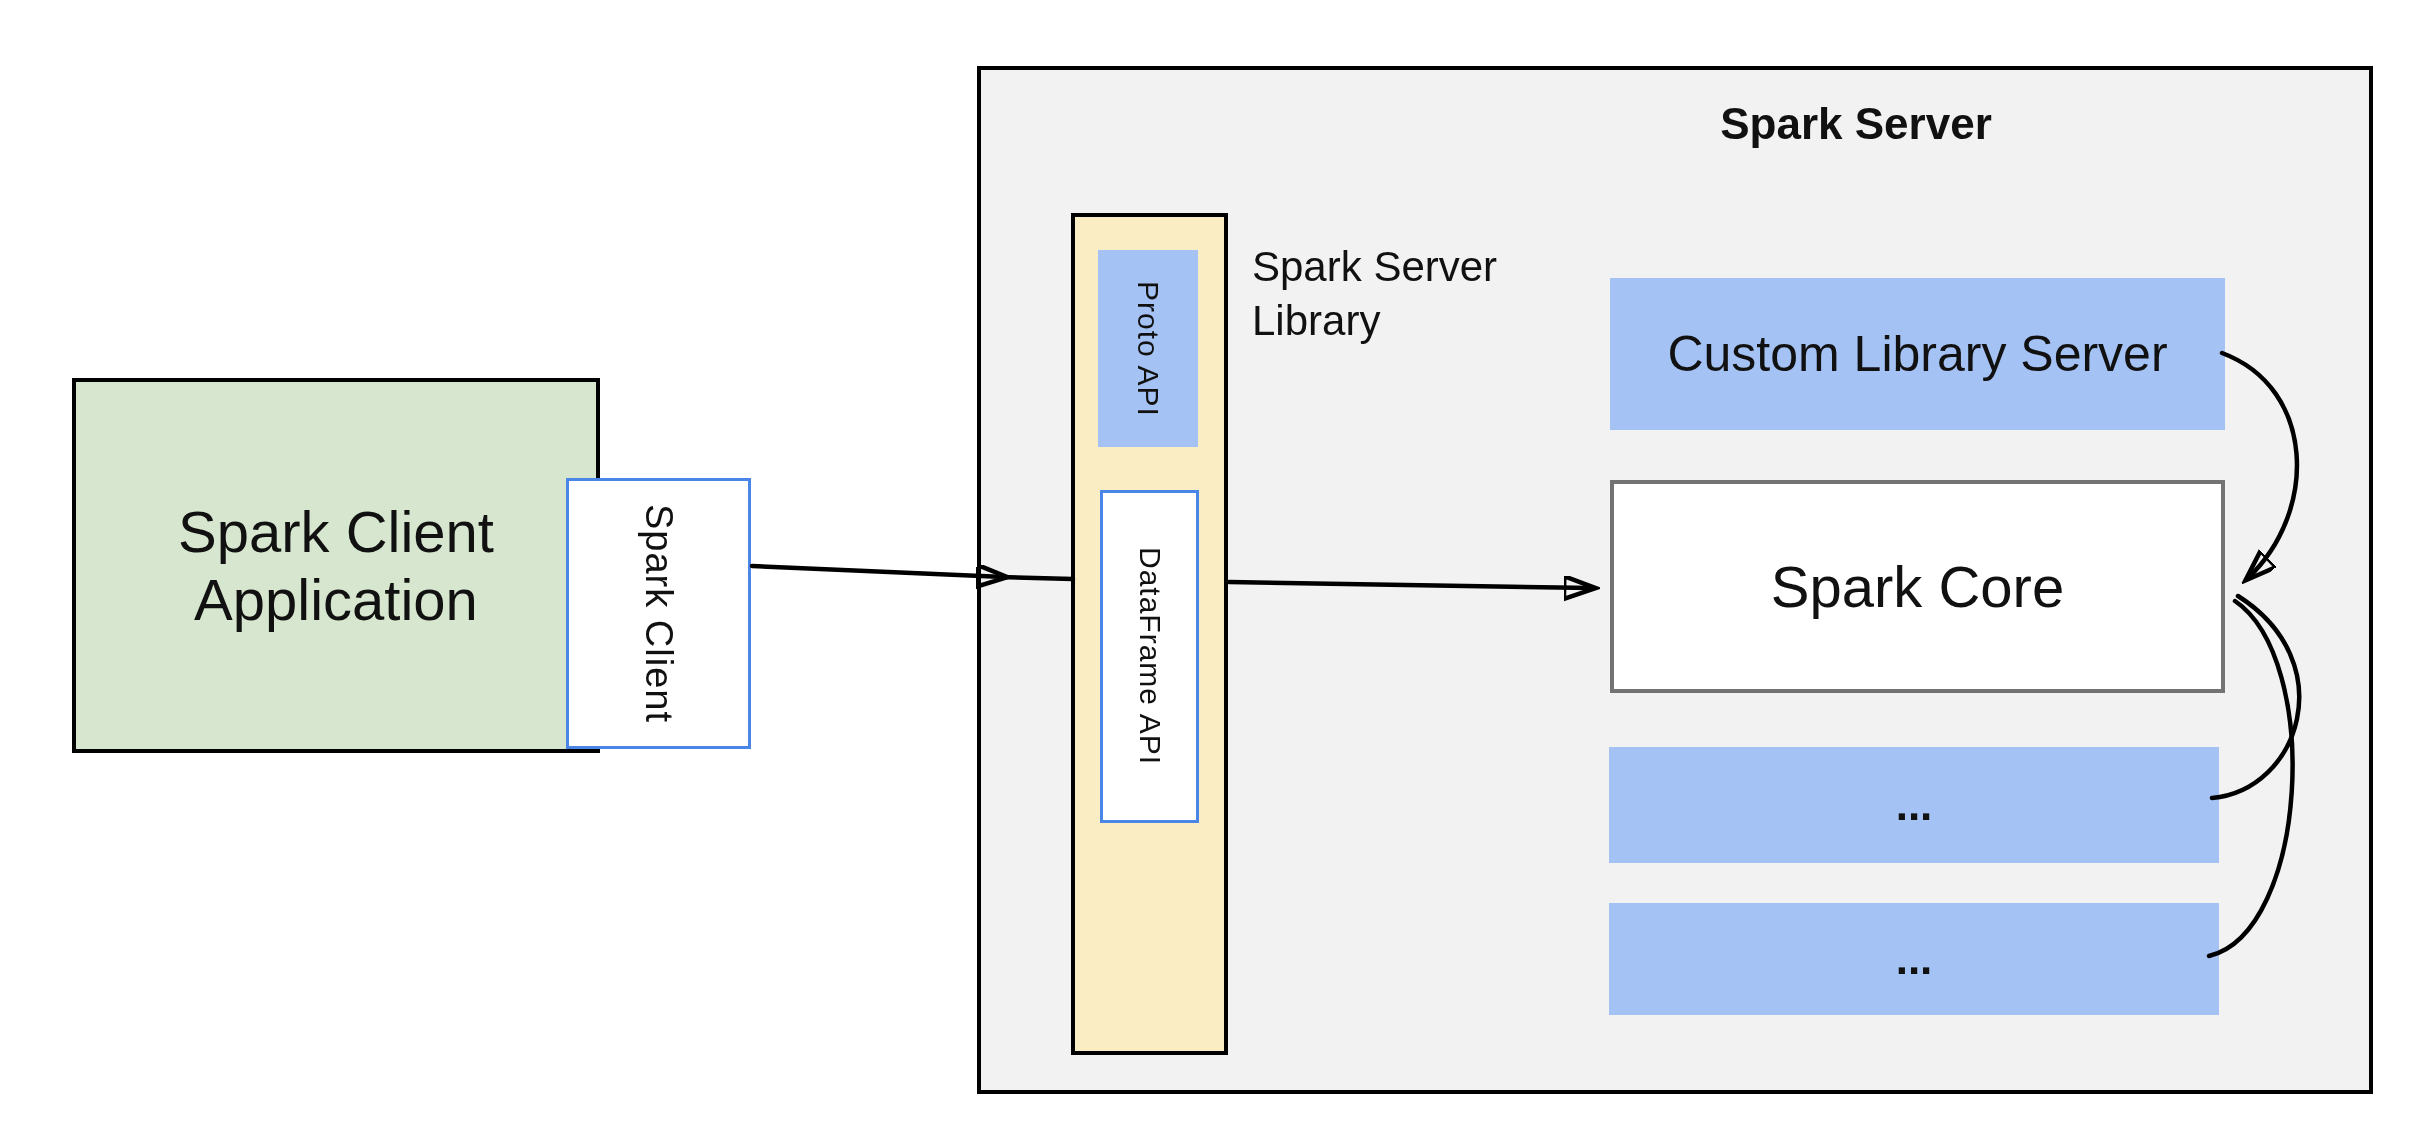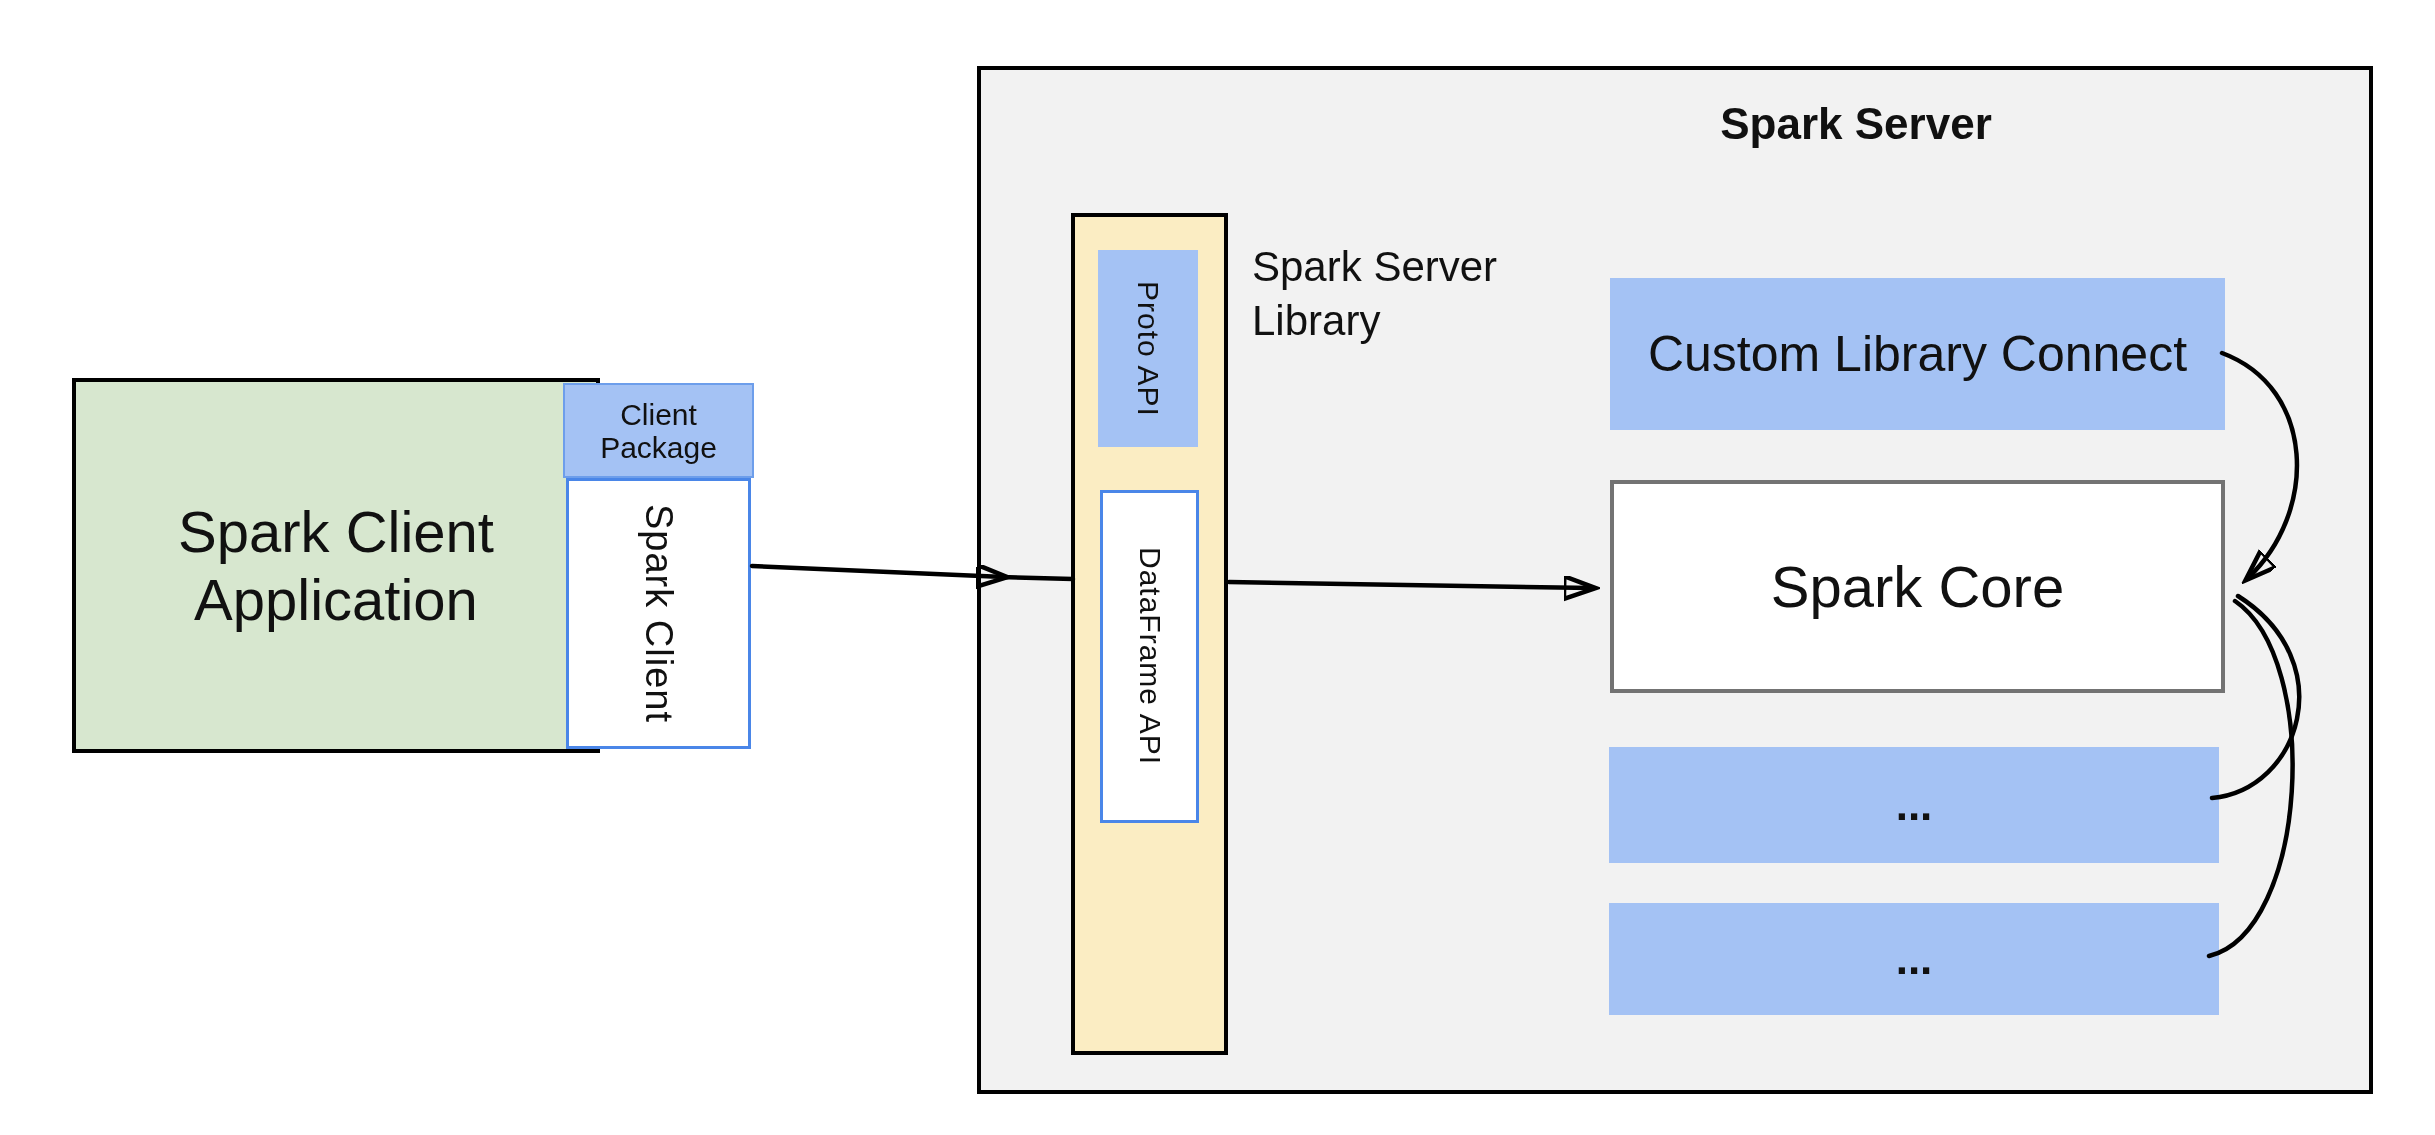--- a/index.html
+++ b/index.html
@@ -97,43 +97,39 @@
 
 <div class="canvas">
 
   <div class="box server-container"></div>
 
   <div class="box client-app">
     <span class="preline">Spark Client
 Application</span>
   </div>
 
-  <div class="box client-package">
-    <span class="preline">Client
-Package</span>
-  </div>
 
   <div class="box spark-client">
     <span class="vtext">Spark Client</span>
   </div>
 
   <div class="label server-title">Spark Server</div>
   <div class="label library-label preline">Spark Server
 Library</div>
 
   <div class="box library-box"></div>
   <div class="box proto-api">
     <span class="vtext">Proto API</span>
   </div>
   <div class="box dataframe-api">
     <span class="vtext">DataFrame API</span>
   </div>
 
   <div class="box custom-plugin">
-    <span>Custom Library Connect</span>
+    <span>Custom Library Server</span>
   </div>
   <div class="box spark-core">
     <span>Spark Core</span>
   </div>
   <div class="box ellipsis-top">
     <span>...</span>
   </div>
   <div class="box ellipsis-bottom">
     <span>...</span>
   </div>

